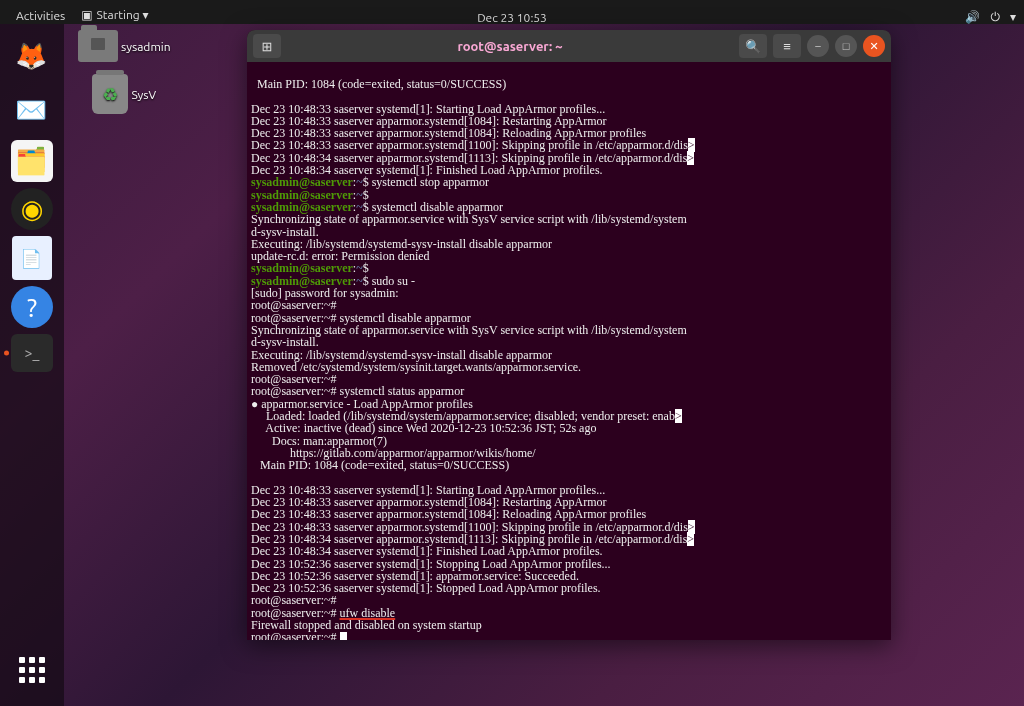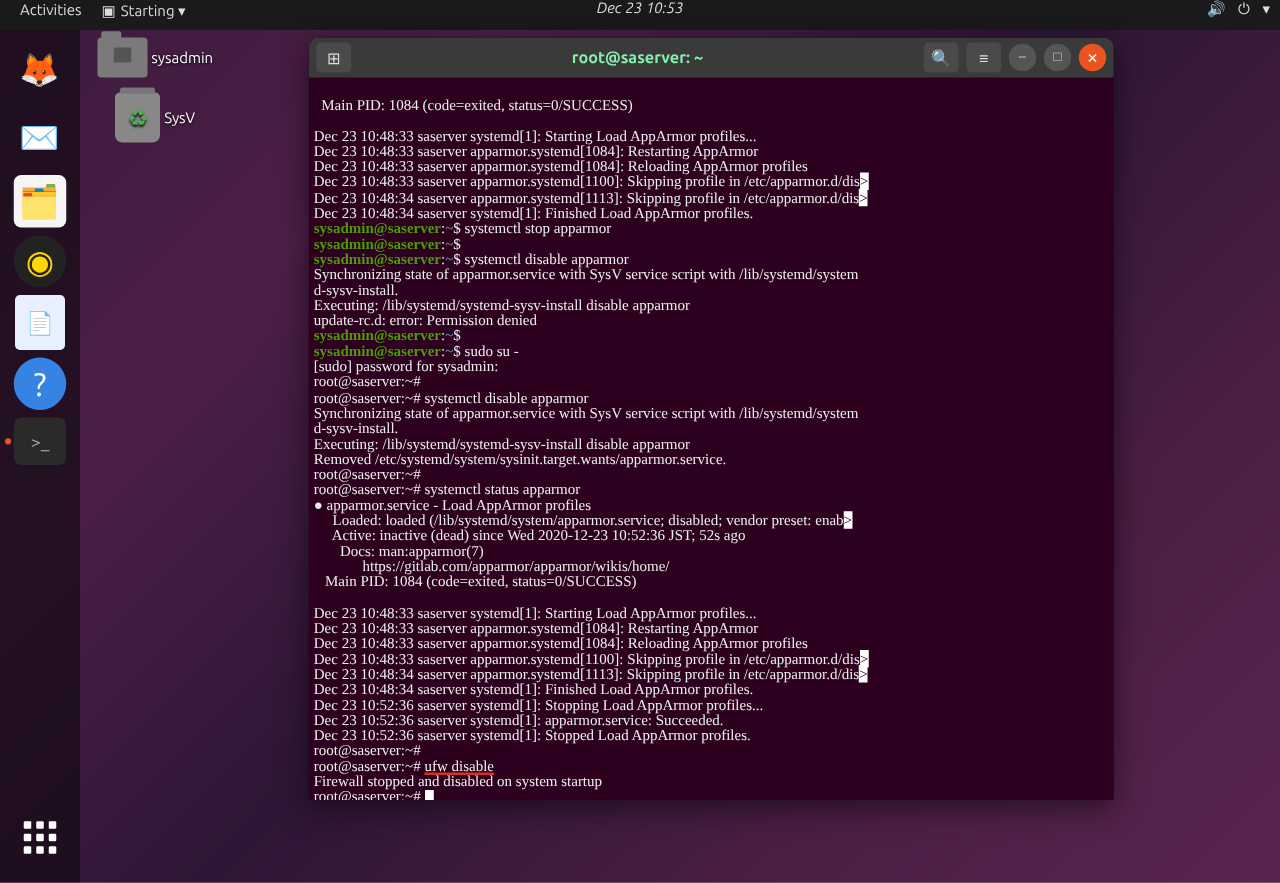--- a/index.html
+++ b/index.html
@@ -9,29 +9,29 @@
   background: linear-gradient(135deg, #3b1a3d 0%, #4d1f47 25%, #2d1635 50%, #4a1e42 75%, #5a2450 100%);
   font-family: Ubuntu, "Segoe UI", sans-serif;
   overflow: hidden;
   position: relative;
   color: #f0f0f0;
 }
 .topbar {
   height: 24px;
   background: #1a1a1a;
   display: flex;
-  align-items: flex-start;
+  align-items: flex-end;
   font-size: 12px;
   color: #ddd;
   padding: 0 8px;
   position: relative;
 }
 .topbar .activities { padding: 2px 8px; }
 .topbar .appmenu { display: flex; align-items: center; gap: 4px; padding: 2px 8px; }
-.topbar .clock { position: absolute; left: 50%; transform: translateX(-50%); font-style: italic; }
+.topbar .clock { position: absolute; left: 50%; transform: translateX(-50%); }
 .topbar .sysicons { margin-left: auto; display: flex; gap: 10px; align-items: center; }
 .dock {
   position: absolute;
   left: 0;
   top: 24px;
   bottom: 0;
   width: 64px;
   background: rgba(20,10,20,0.7);
   display: flex;
   flex-direction: column;
@@ -98,21 +98,21 @@
   padding: 0 6px;
   gap: 6px;
 }
 .tb-btn {
   width: 28px; height: 24px;
   background: #4a4a4a;
   border-radius: 4px;
   display:flex; align-items:center; justify-content:center;
   color:#ddd; font-size:13px;
 }
-.tb-title { flex: 0 1 auto; margin: 0 auto; font-size: 13px; color: #86efac; font-weight:bold;}
+.tb-title { flex: 0 1 auto; margin: 0 auto; font-size: 13px; color: #f9a8d4; font-weight:bold;}
 .tb-right { display:flex; gap:6px; align-items:center;}
 .win-ctrl { width:22px;height:22px;border-radius:50%;display:flex;align-items:center;justify-content:center;font-size:11px;}
 .win-min,.win-max{background:#555;color:#ccc;}
 .win-close{background:#e95420;color:#fff;}
 .term-body {
   flex: 1;
   padding: 16px 4px;
   font-family: Liberation Serif, serif;
   font-size: 12px;
   line-height: 12.3px;

